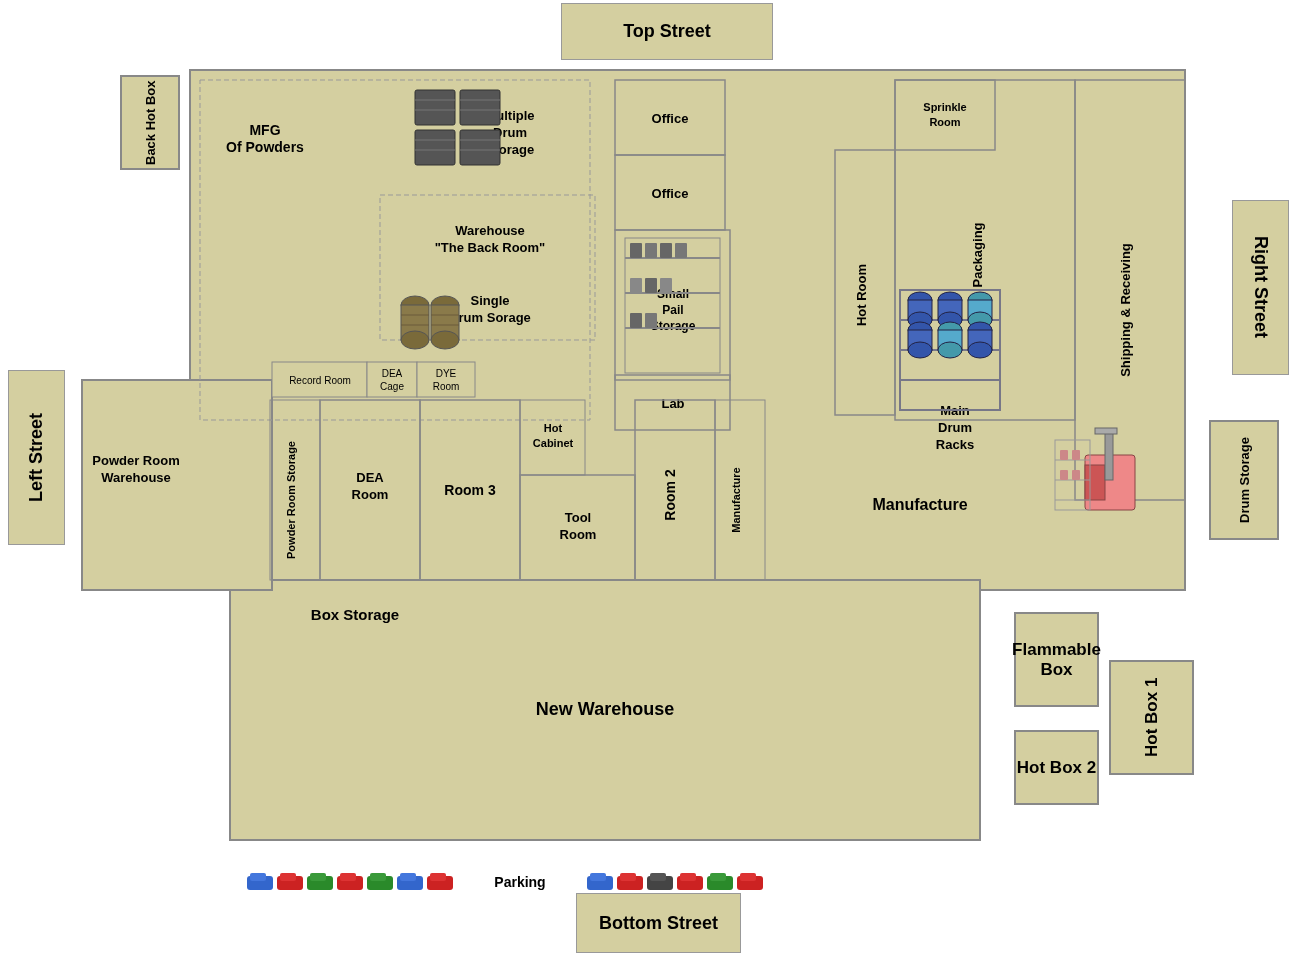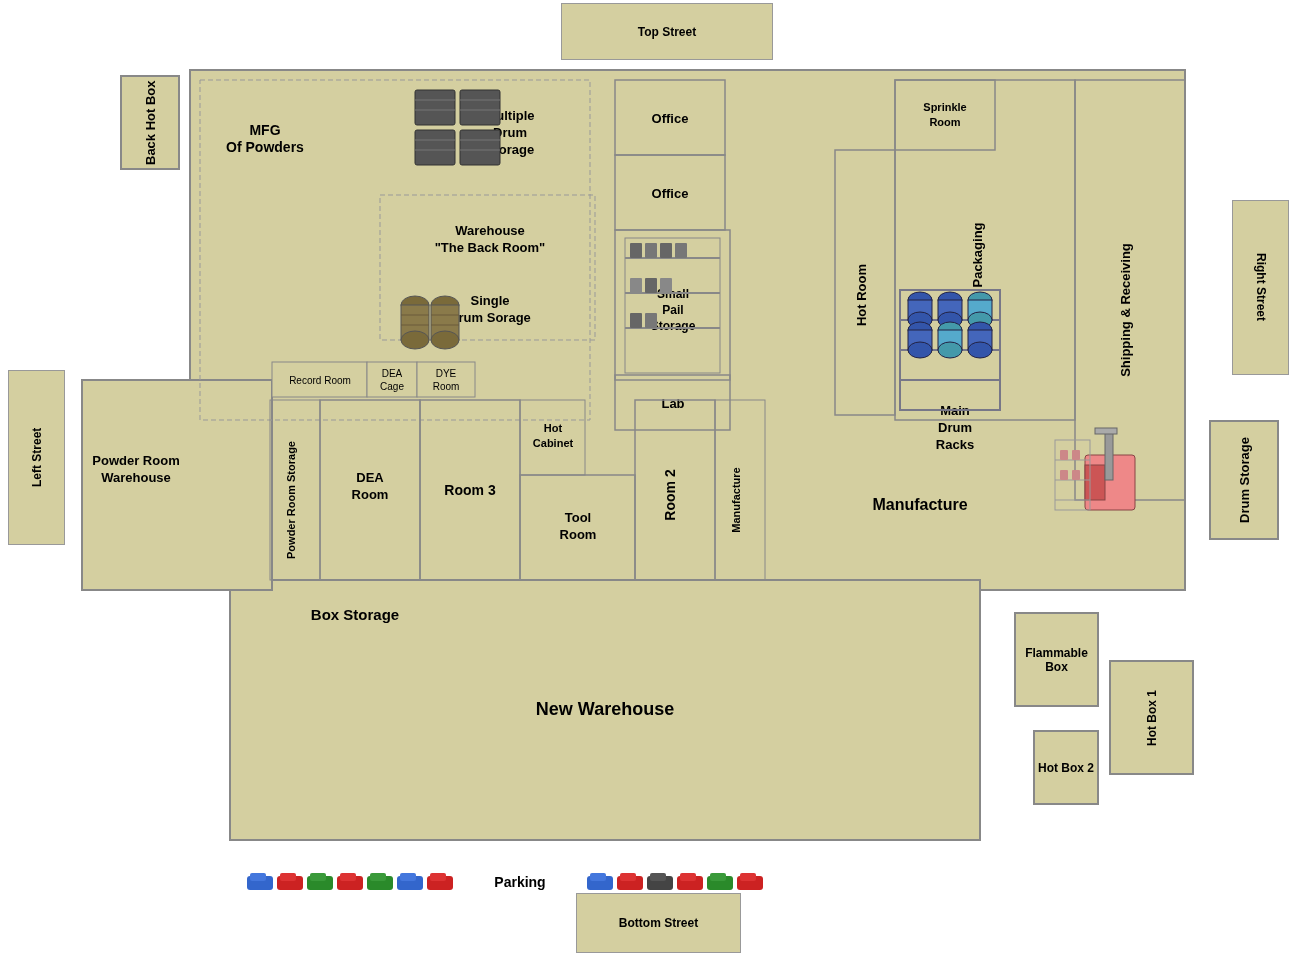--- a/index.html
+++ b/index.html
@@ -9,21 +9,21 @@
       width: 1294px;
       height: 958px;
       position: relative;
       overflow: hidden;
     }
 
     .street-label {
       position: absolute;
       background: #d4cfa0;
       border: 1px solid #999;
-      font-size: 12px;
+      font-size: 18px;
       font-weight: bold;
       display: flex;
       align-items: center;
       justify-content: center;
       text-align: center;
     }
 
     .top-street {
       top: 3px; left: 561px; width: 212px; height: 57px;
     }
@@ -41,42 +41,42 @@
 
     
     .outside-box {
       position: absolute;
       background: #d4cfa0;
       border: 2px solid #888;
       display: flex;
       align-items: center;
       justify-content: center;
       text-align: center;
-      font-size: 12px;
+      font-size: 17px;
       font-weight: bold;
       writing-mode: horizontal-tb;
     }
 
     .back-hot-box {
       top: 75px; left: 120px; width: 60px; height: 95px;
       writing-mode: vertical-rl; transform: rotate(180deg);
       font-size: 13px;
     }
 
     .drum-storage-right {
       top: 420px; right: 15px; width: 70px; height: 120px;
       writing-mode: vertical-rl; transform: rotate(180deg);
       font-size: 13px;
     }
 
     .flammable-box {
       top: 612px; right: 195px; width: 85px; height: 95px;
     }
     .hot-box-2 {
-      top: 730px; right: 195px; width: 66px; height: 75px; text-align: right;
+      top: 730px; right: 195px; width: 85px; height: 75px; text-align: right;
     }
     .hot-box-1 {
       top: 660px; right: 100px; width: 85px; height: 115px;
       writing-mode: vertical-rl; transform: rotate(180deg);
     }
   </style>
 </head>
 <body>
 
 <div class="street-label top-street">Top Street</div>

